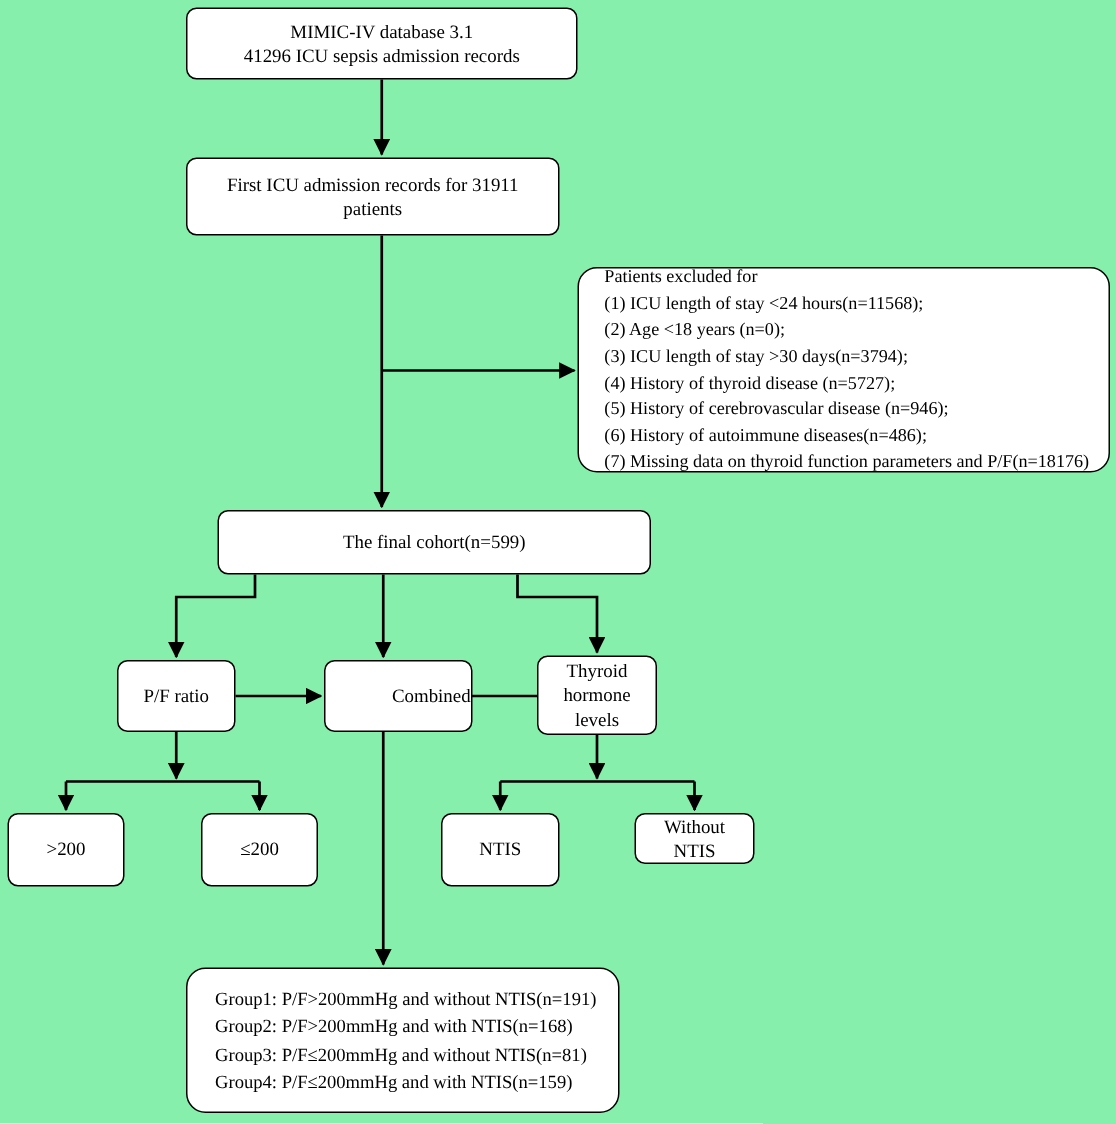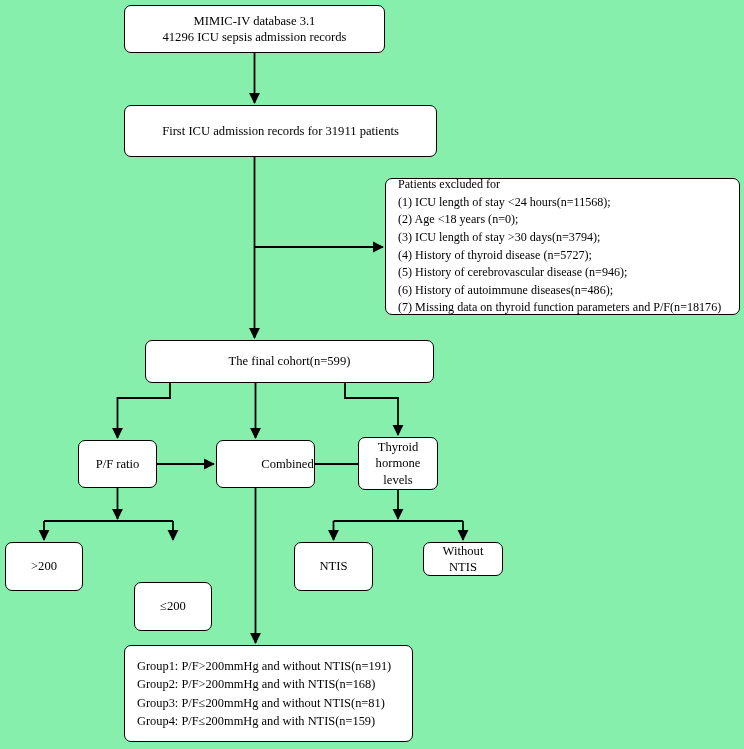--- a/index.html
+++ b/index.html
@@ -36,37 +36,38 @@
     text-align: center;
     line-height: 1.30;
     z-index: 2;
   }
   .node .txt {
     display: block;
     white-space: pre-line;
     padding: 0 6px;
   }
   .node.left-align {
-    justify-content: flex-start;
+    justify-content: center;
     text-align: left;
+    border-radius: 13px;
   }
   .node.left-align .txt {
     padding: 0 8px 0 12px;
     line-height: 1.46;
   }
   
   #n-source        { left:124px; top:5px;   width:261px; height:48px;  font-size:12.6px; }
-  #n-first-adm     { left:124px; top:105px; width:313px; height:52px;  font-size:12.6px; }
+  #n-first-adm     { left:124px; top:105px; width:249px; height:52px;  font-size:12.6px; }
   #n-excluded      { left:385px; top:178px; width:355px; height:137px; font-size:12.1px; }
   #n-cohort        { left:124px; top:340px; width:289px; height:43px;  font-size:12.6px;margin-left:21px; }
   #n-pf-ratio      { left:78px;  top:440px; width:79px;  height:48px;  font-size:12.6px; }
   #n-combined      { left:216px; top:440px; width:99px;  height:48px;  font-size:12.6px;padding-left:44px; }
   #n-thyroid       { left:358px; top:437px; width:80px;  height:53px;  font-size:12.6px; }
   #n-pf-gt         { left:5px;   top:542px; width:78px;  height:49px;  font-size:12.6px; }
-  #n-pf-le         { left:134px; top:542px; width:78px;  height:49px;  font-size:12.6px;margin-top:40px; }
+  #n-pf-le         { left:134px; top:542px; width:78px;  height:49px;  font-size:12.6px; }
   #n-ntis          { left:294px; top:542px; width:79px;  height:49px;  font-size:12.6px; }
   #n-without-ntis  { left:423px; top:542px; width:80px;  height:34px;  font-size:12.6px; }
   #n-groups        { left:124px; top:645px; width:289px; height:97px;  font-size:12.4px; }
 </style>
 </head>
 <body>
 
 <div id="canvas">
 
   <svg id="wires" viewBox="0 0 744 749" xmlns="http://www.w3.org/2000/svg">

